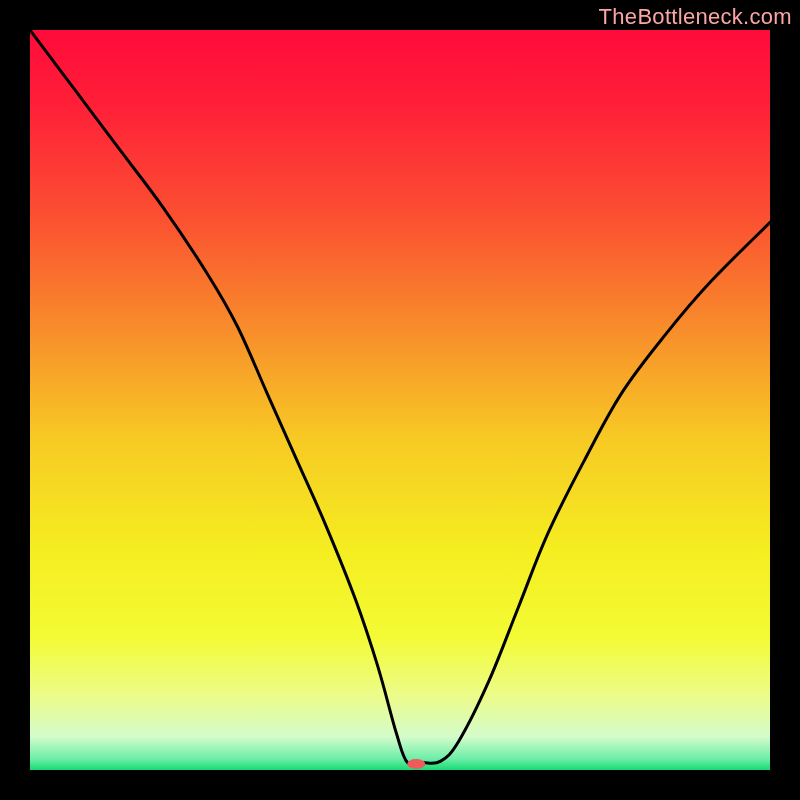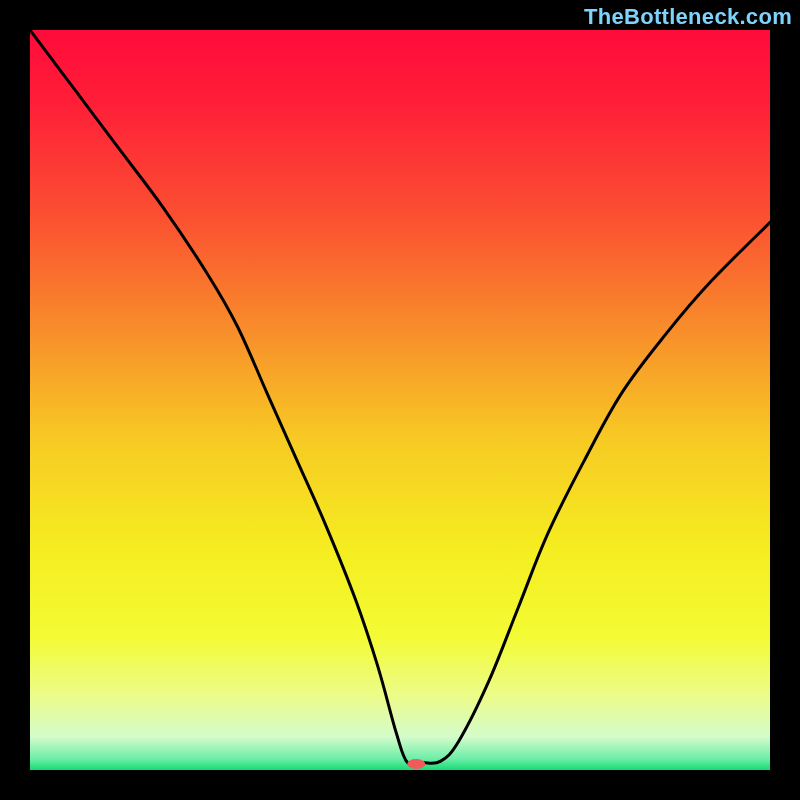--- a/index.html
+++ b/index.html
@@ -14,23 +14,23 @@
   .stage {
     position: relative;
     width: 800px;
     height: 800px;
     background: #000;
   }
   .watermark {
     position: absolute;
     top: 4px;
     right: 8px;
-    color: #7dd3fc;
+    color: #fca5a5;
     font-size: 22px;
-    font-weight: 700;
+    font-weight: 400;
     letter-spacing: 0.3px;
     z-index: 10;
   }
   .plot {
     position: absolute;
     left: 30px;
     top: 30px;
     width: 740px;
     height: 740px;
   }

